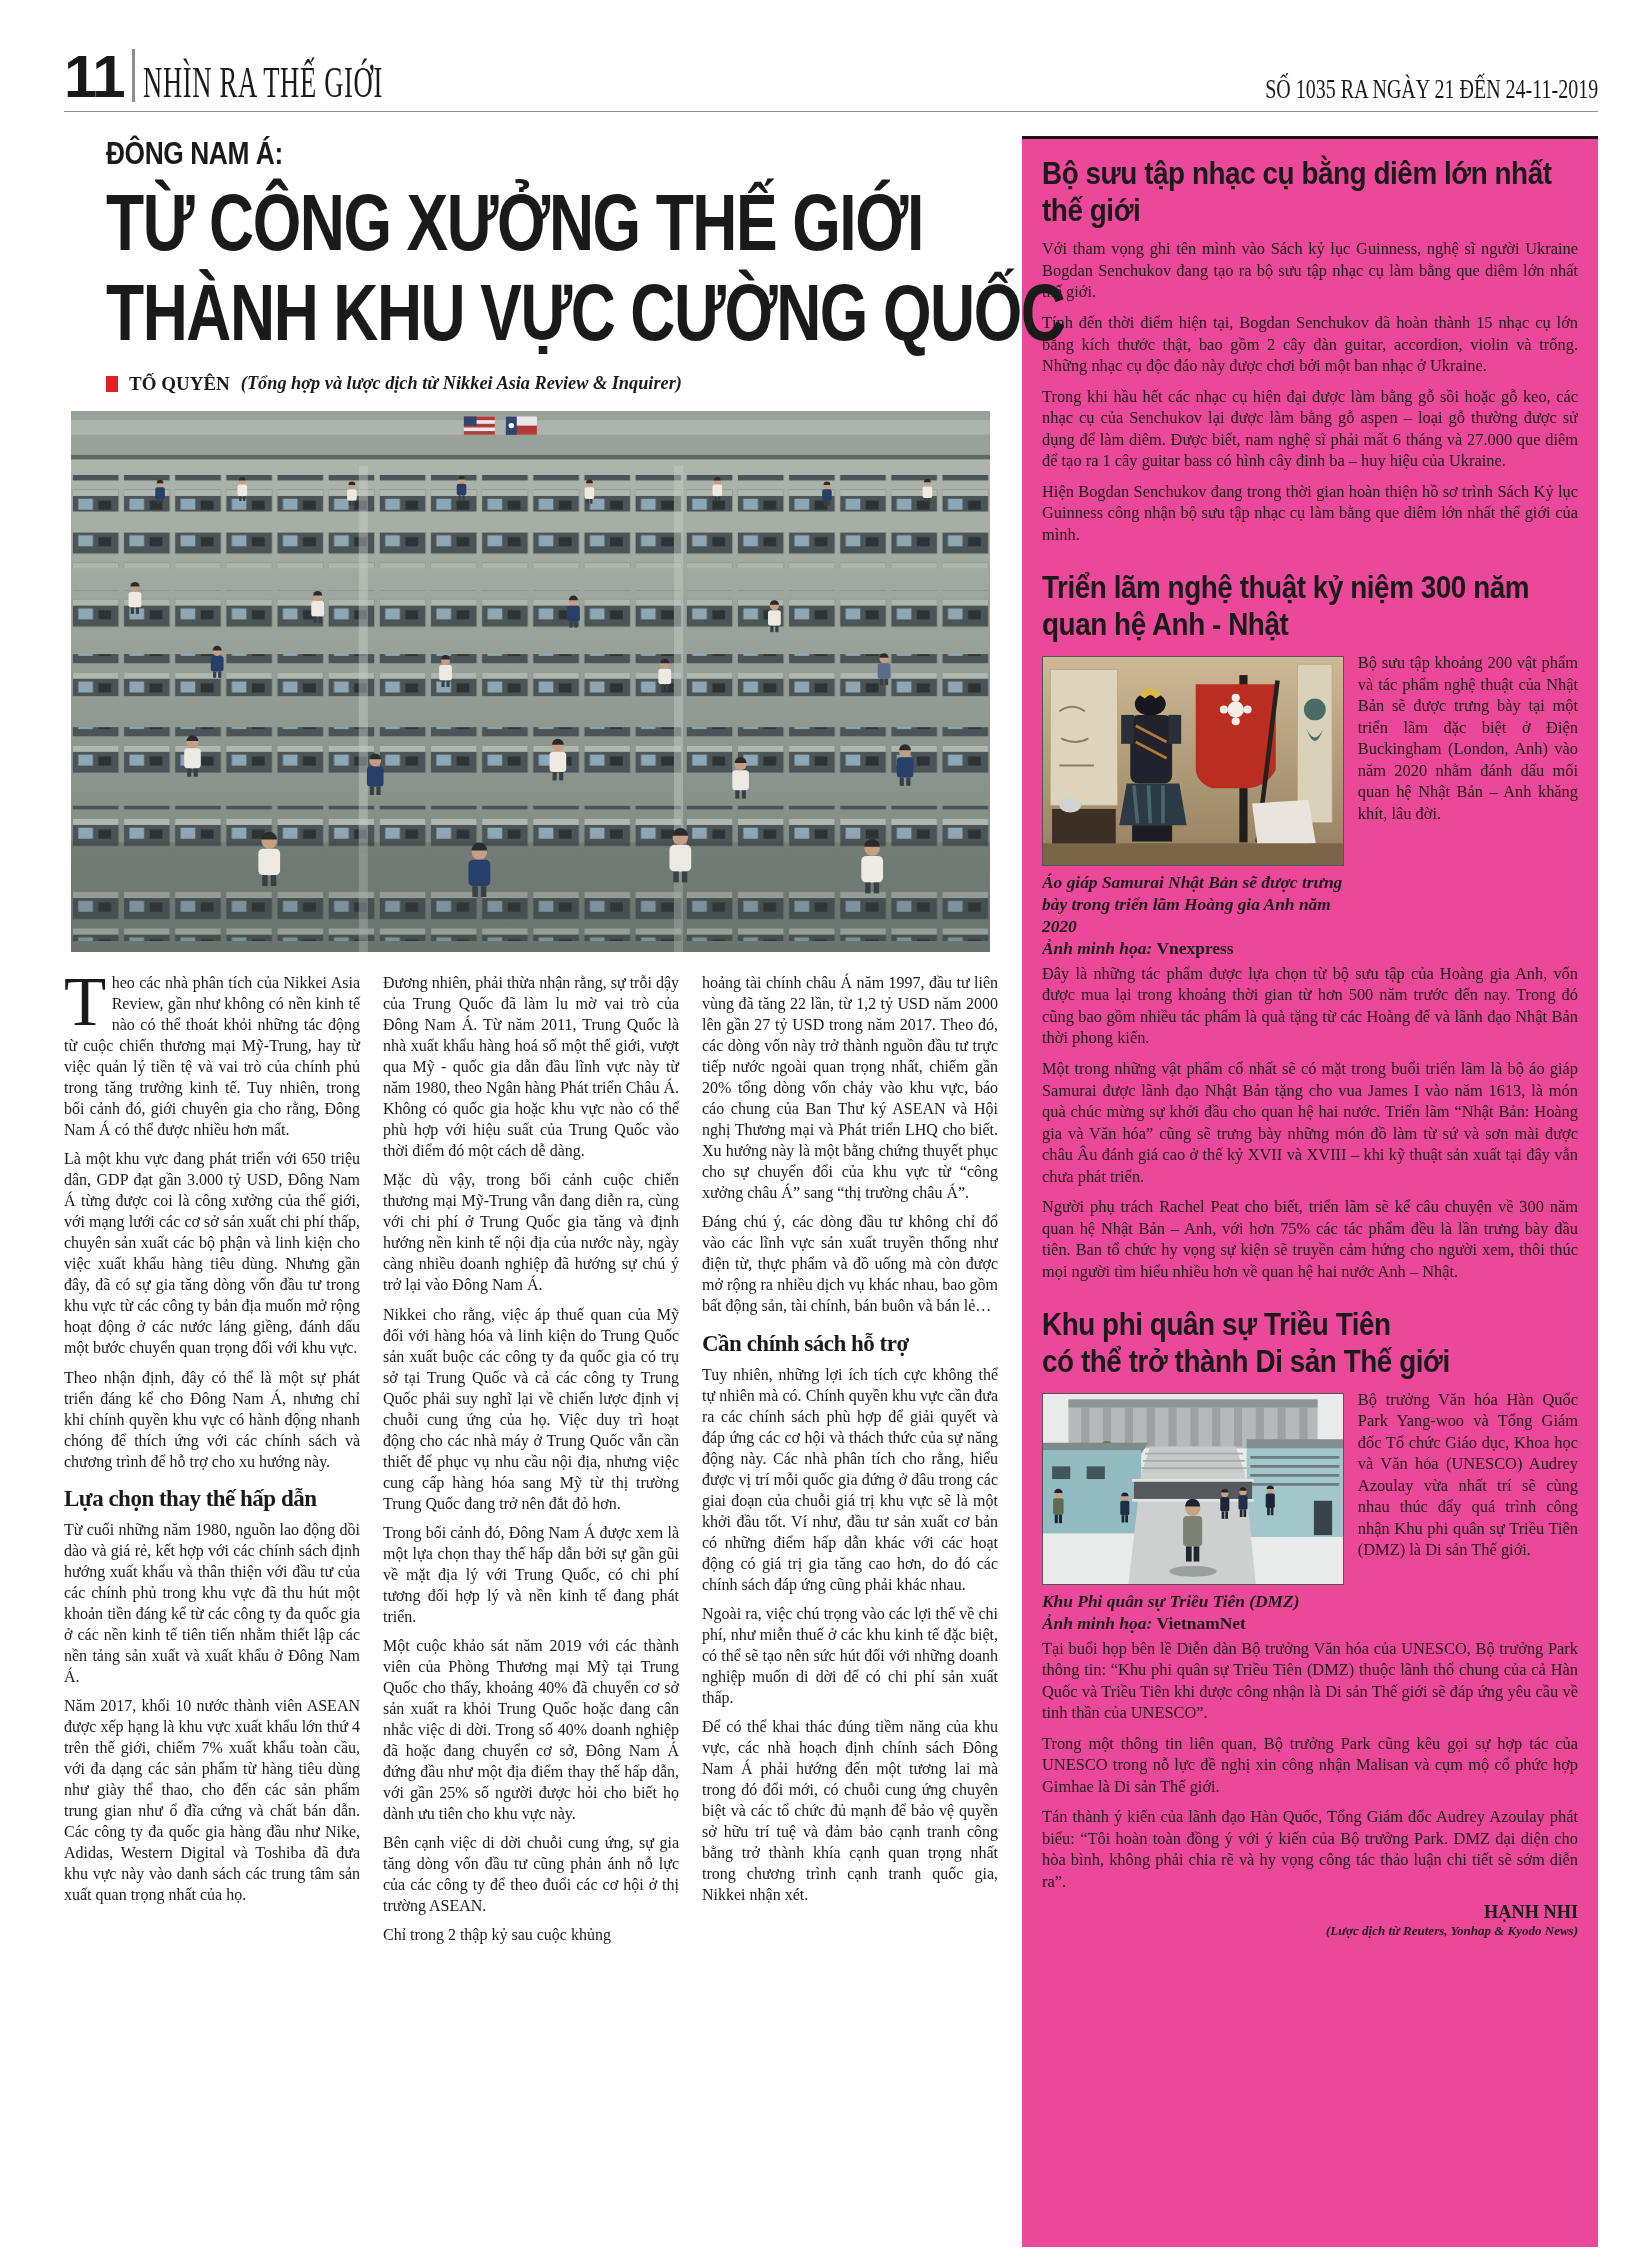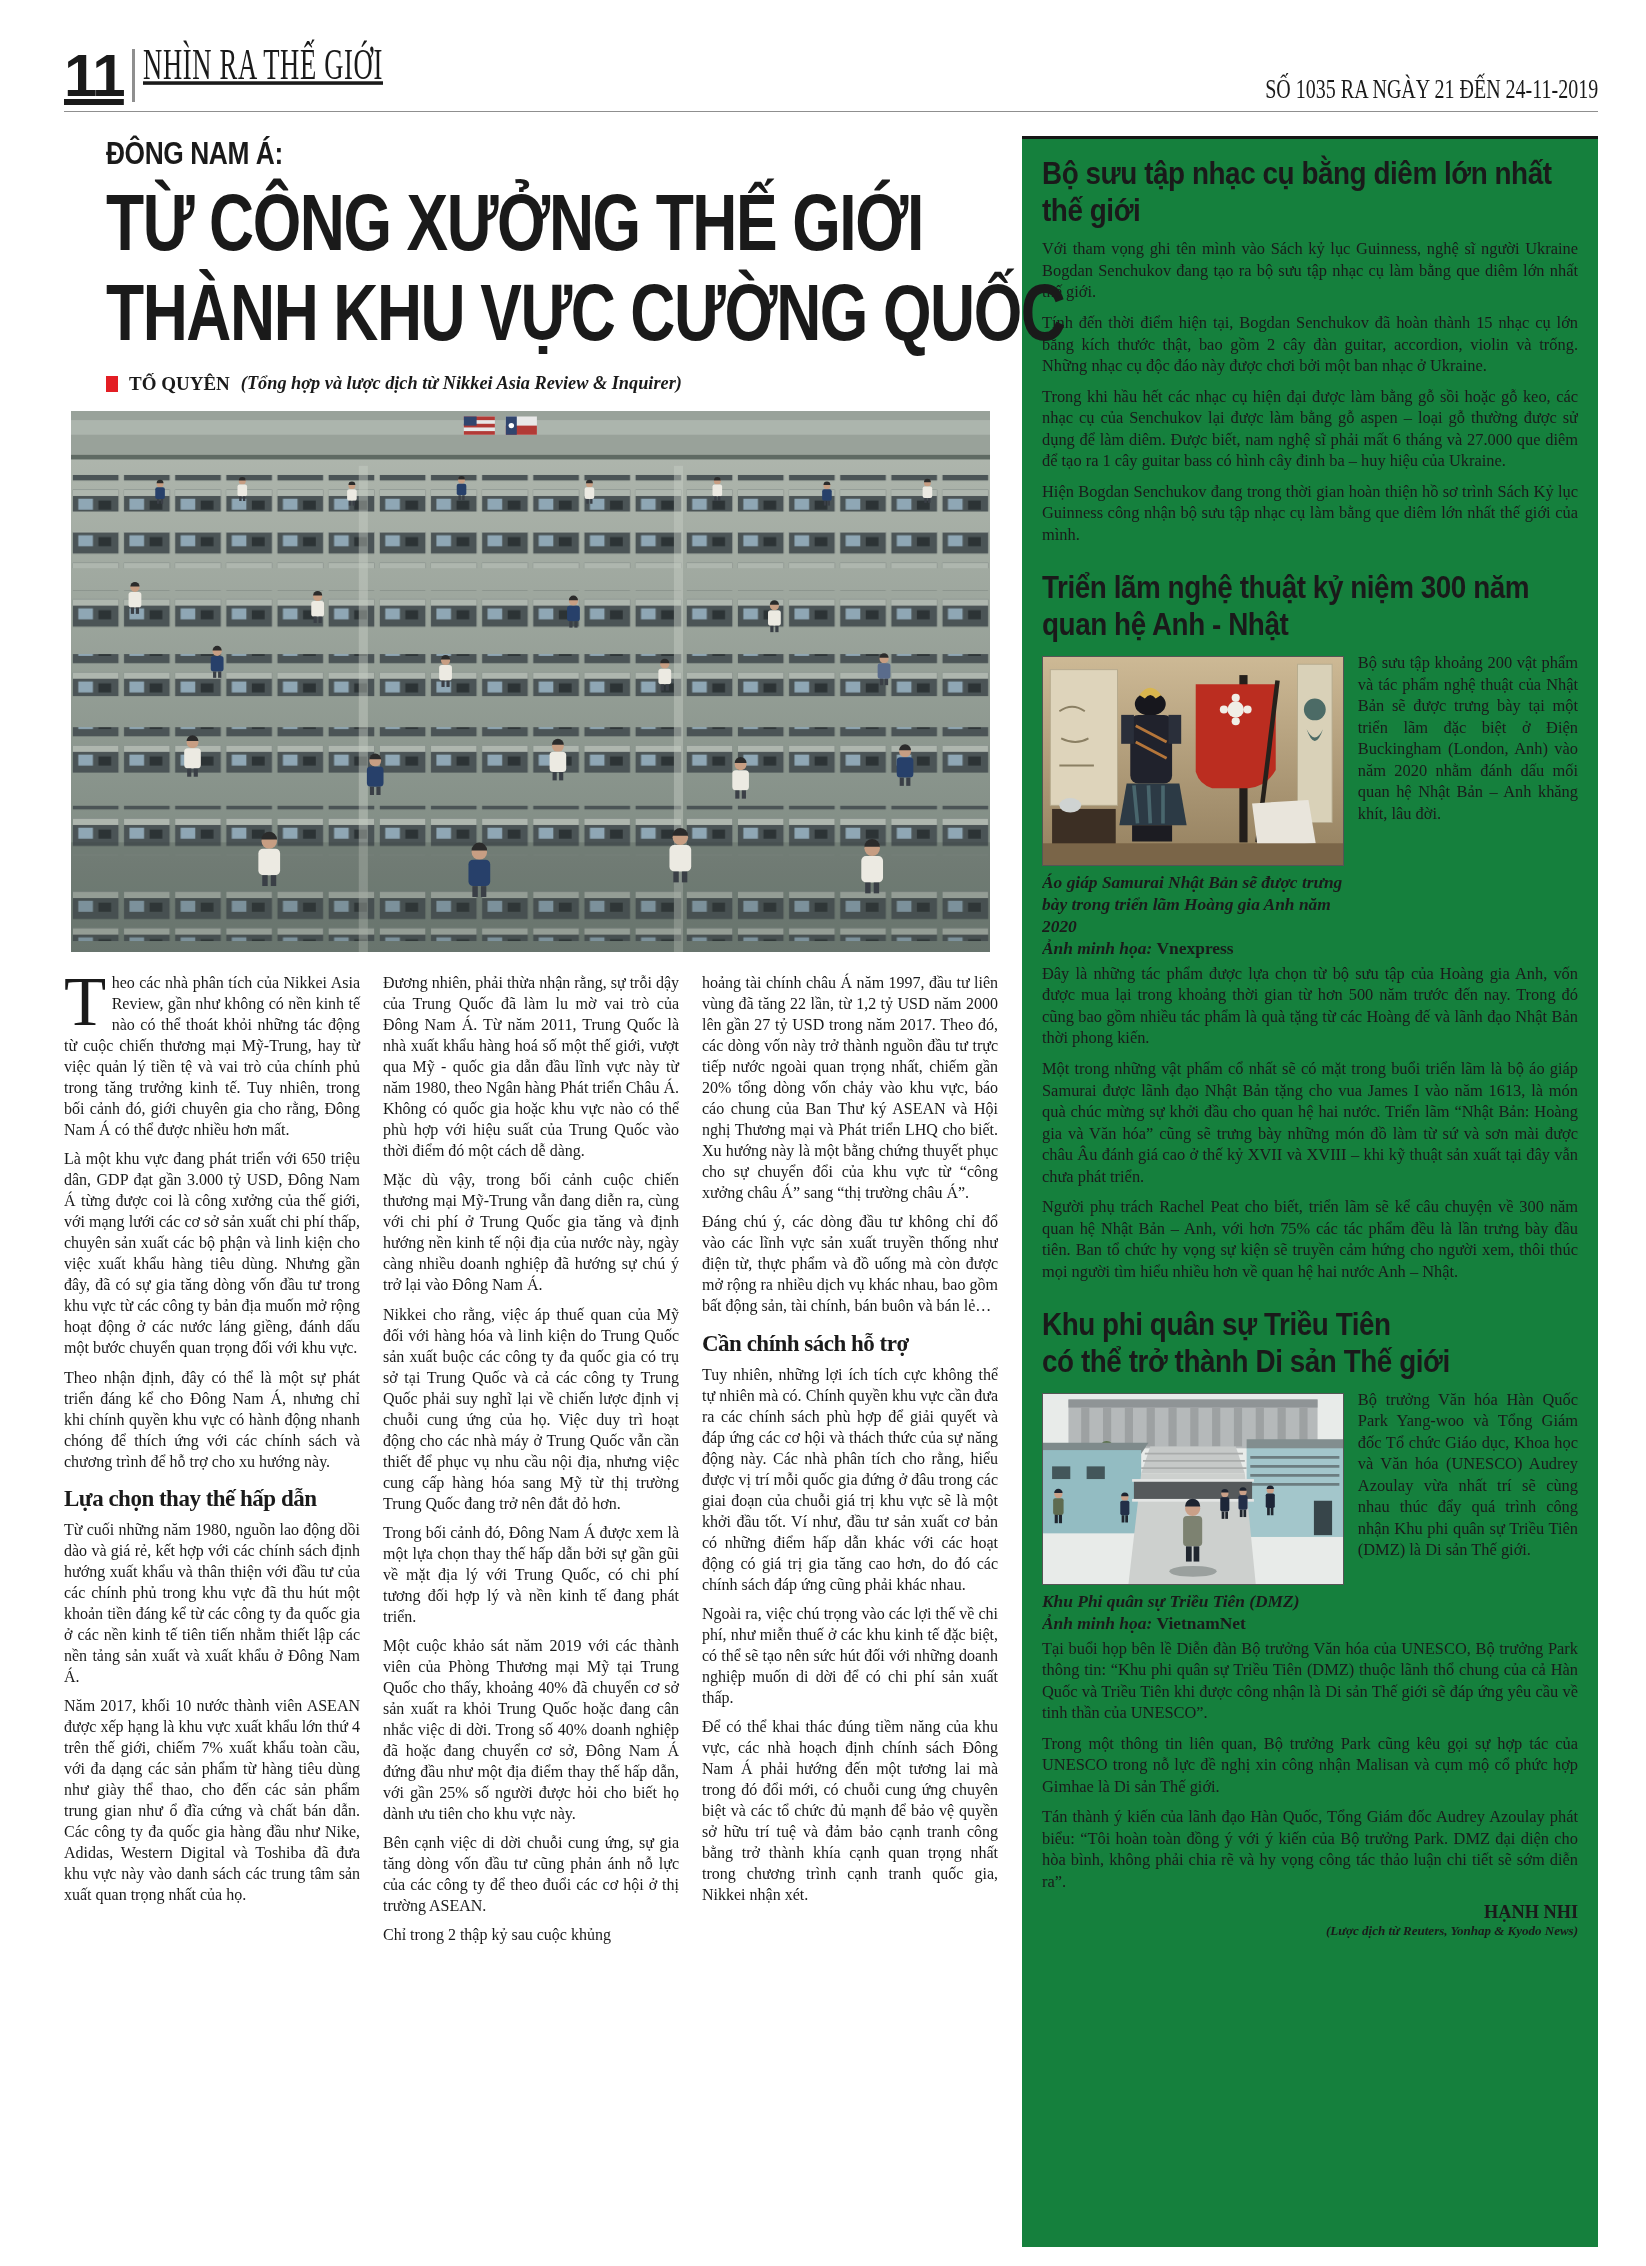--- a/index.html
+++ b/index.html
@@ -3,34 +3,34 @@
 <meta charset="utf-8">
 <style>
   * { margin:0; padding:0; box-sizing:border-box; }
   html,body { width:1647px; height:2267px; background:#ffffff; }
   body { font-family:"Liberation Serif", serif; color:#1a1a1a; }
   .page { width:1647px; height:2267px; padding:24px 49px 0 64px; overflow:hidden; }
 
   
   .masthead { display:flex; align-items:flex-end; justify-content:space-between;
               border-bottom:1.8px solid #8f8f8f; padding-bottom:7.3px; height:88px; }
-  .mast-left { display:flex; align-items:flex-start; gap:8px;text-decoration:underline; }
+  .mast-left { display:flex; align-items:flex-end; gap:8px; }
   .page-num { font-family:"Liberation Sans",sans-serif; font-weight:bold; font-size:60px;
               line-height:0.9; letter-spacing:-1.8px; }
   .mast-bar { width:2.7px; height:53px; background:#8f8f8f; margin-bottom:1.8px; }
   .section-name { font-size:37px; line-height:1; display:inline-block;
                   transform:scale(0.72,1.18); transform-origin:0 100%; white-space:nowrap;
                   letter-spacing:0.9px; }
   .issue-info { font-size:25px; display:inline-block; transform:scale(0.8,1.08);
                 transform-origin:100% 100%; white-space:nowrap; }
 
   
   .content { display:flex; gap:24px; margin-top:24px; }
   .main-col { width:934px; }
-  .sidebar  { flex:1; background:#15803d; border-top:3.7px solid #161616;
+  .sidebar  { flex:1; background:#ec4899; border-top:3.7px solid #161616;
               padding:16.4px 20px 18.3px 20px; height:2111px; overflow:hidden; }
 
   
   .art-head { padding-left:42px; }
   .kicker { font-family:"Liberation Sans",sans-serif; font-weight:bold; font-size:31px;
             display:inline-block; transform:scaleX(0.85); transform-origin:0 0;
             white-space:nowrap; letter-spacing:-0.5px; }
   .main-title { margin-top:5.5px; }
   .main-title .tl { display:inline-block; font-family:"Liberation Sans",sans-serif;
             font-weight:bold; font-size:80px; line-height:1.13; letter-spacing:-1.8px;

